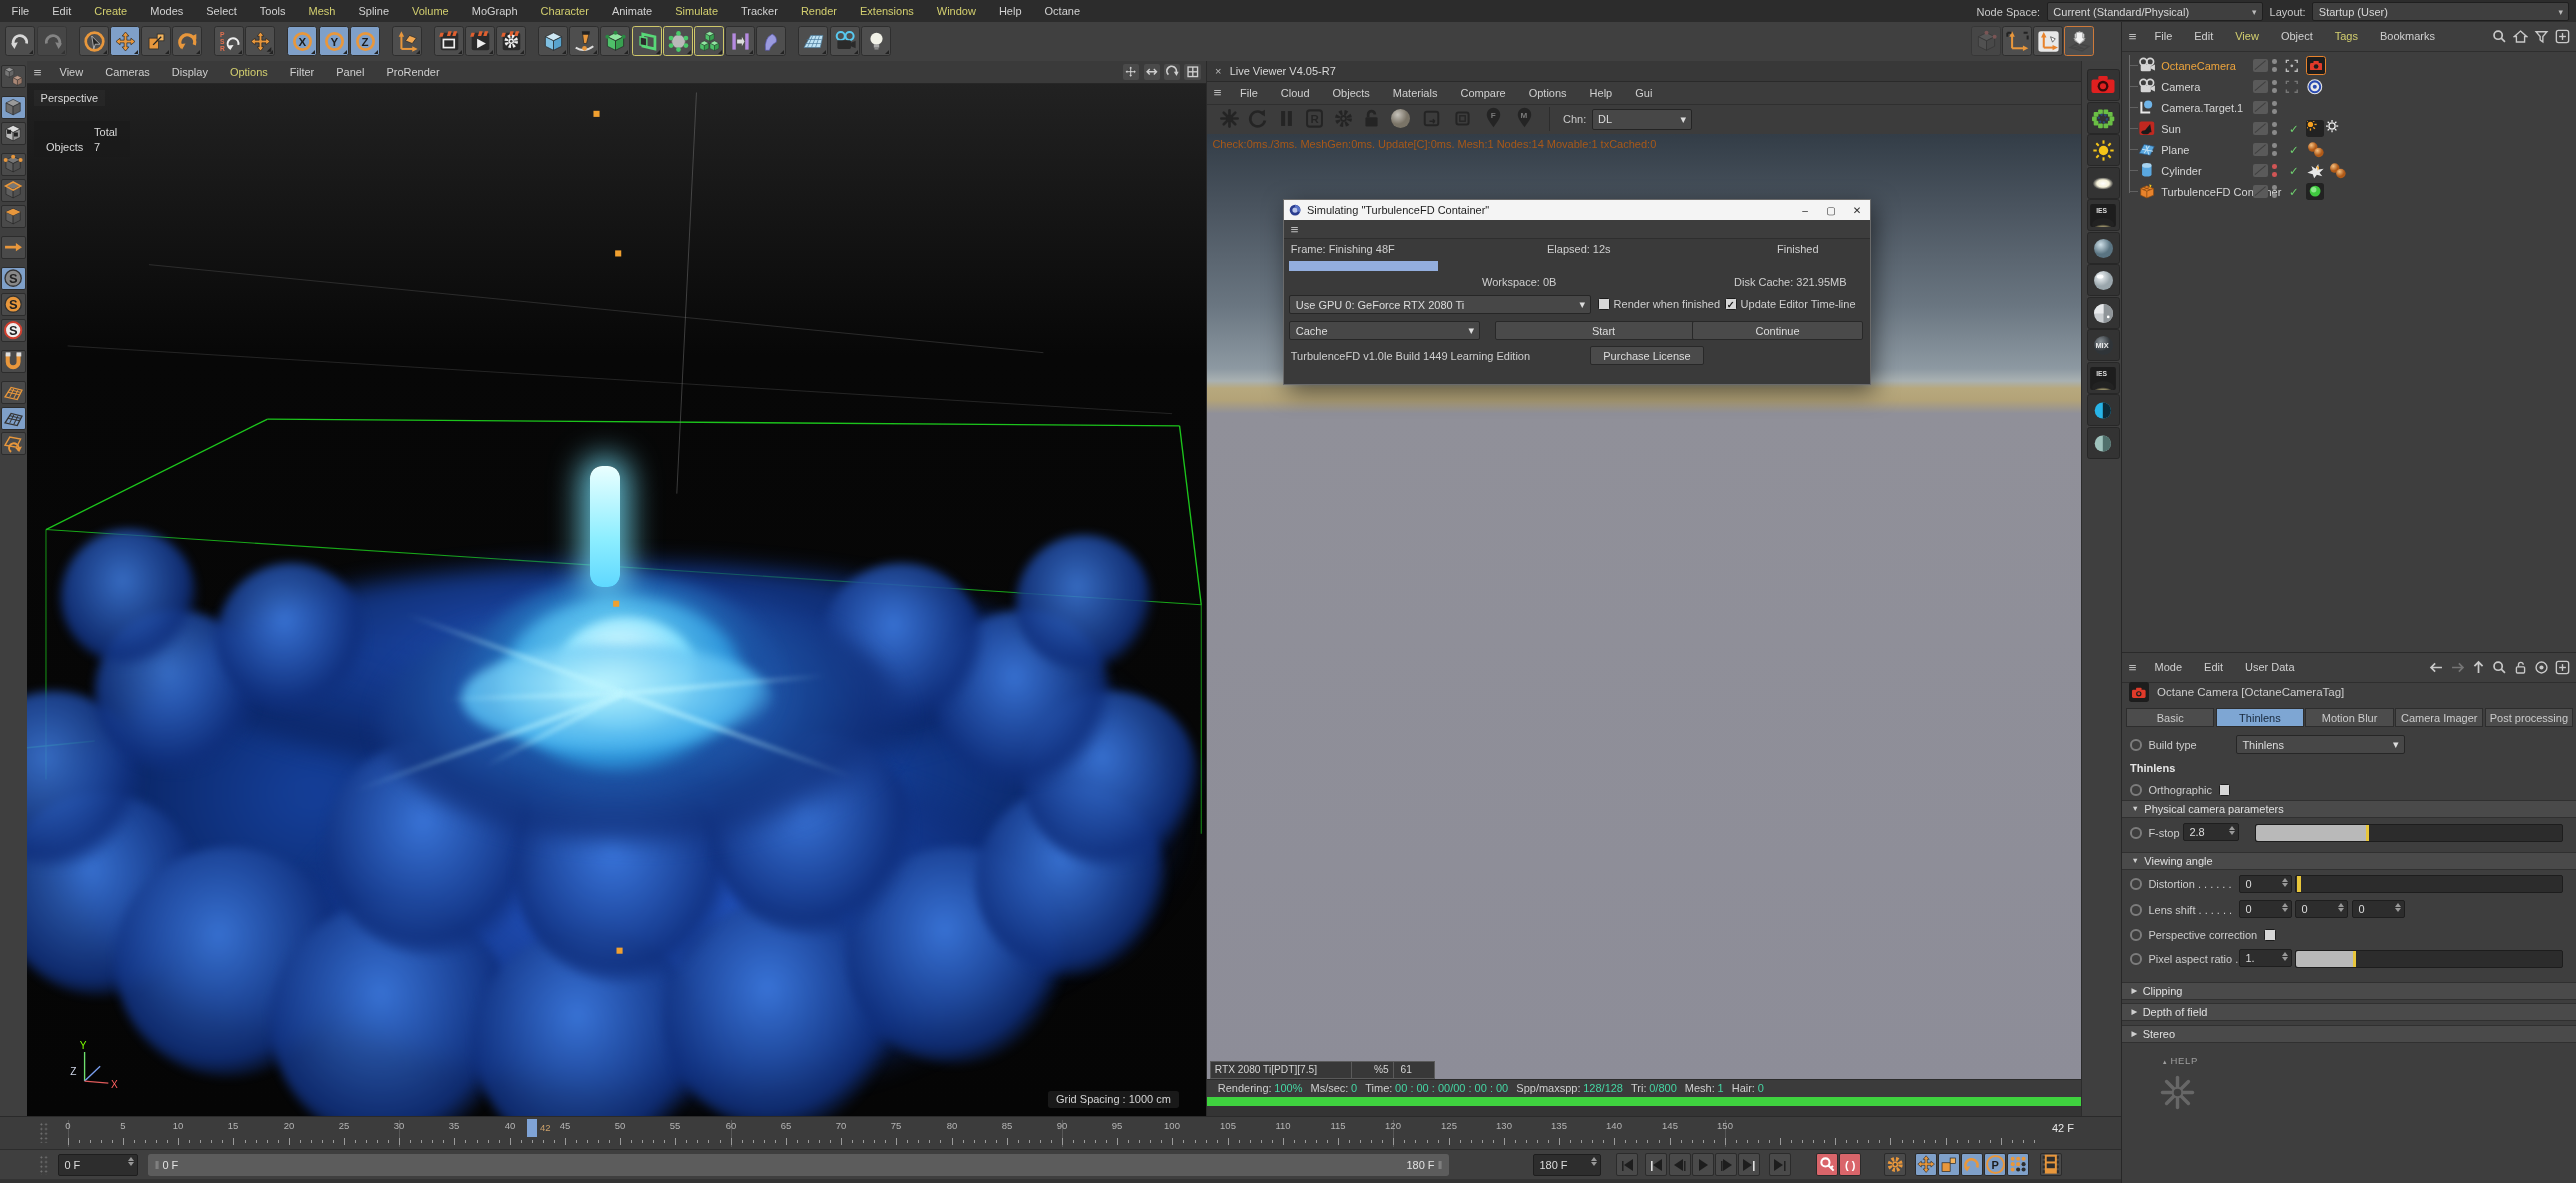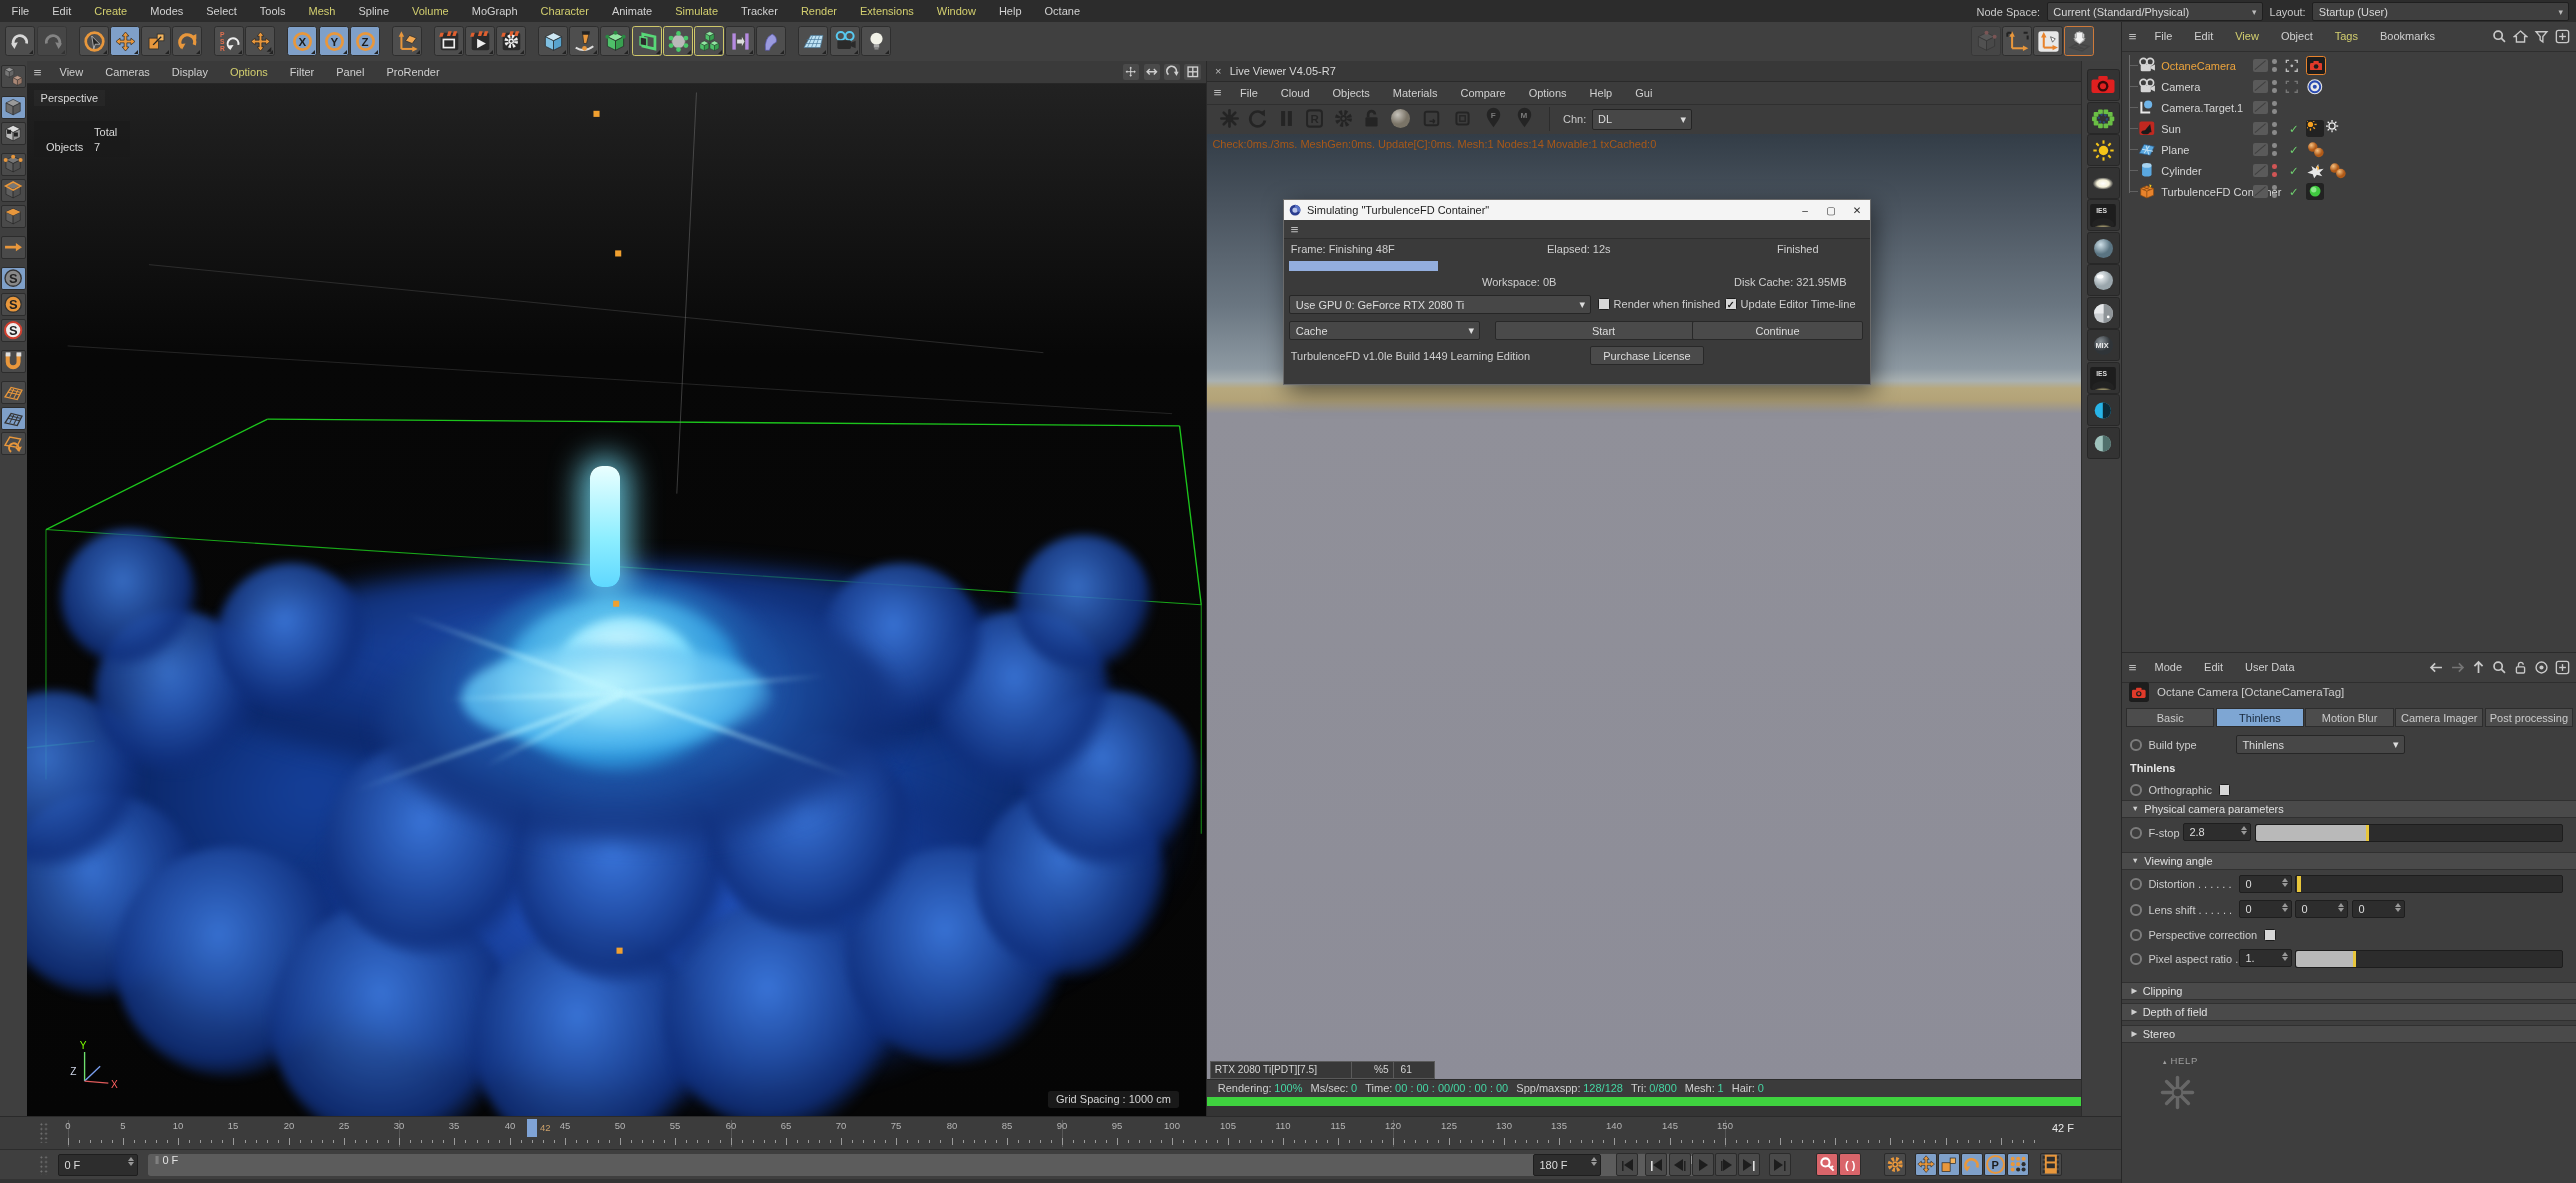--- a/index.html
+++ b/index.html
@@ -119,22 +119,22 @@
   .tick-num{position:absolute;top:3.4px;font-size:9.5px;color:#b5b5b5;transform:translateX(-50%);}
   .tick{position:absolute;top:23px;width:0.7px;height:3.4px;background:#9a9a9a;}
   .tick.maj{height:6.8px;top:21px;}
   .tick.sec{top:2.7px;height:27px;background:#585858;}
   #playhead{position:absolute;top:2px;width:10.2px;height:17.6px;background:#7fa3d6;}
   #playhead-label{position:absolute;top:4.7px;font-size:9.5px;color:#caa06a;}
   #cur-frame{position:absolute;right:47px;top:5.4px;color:#e8e8e8;}
   .grip{position:absolute;left:39px;top:5.4px;width:9.5px;height:20.3px;
         background-image:radial-gradient(#777 0.8px,transparent 1.1px);background-size:4.7px 4.7px;}
   #tl-controls{left:0;top:1149px;width:2121px;height:30px;background:#3f3f3f;border-top:0.7px solid #2c2c2c;}
-  #range-track{position:absolute;left:148px;top:4.1px;width:1564px;height:22px;background:#5c5c5c;border-radius:2.7px;
-               display:flex;align-items:flex-start;justify-content:space-between;padding:0 6.8px;color:#e2e2e2;box-sizing:border-box;}
+  #range-track{position:absolute;left:148px;top:4.1px;width:1301px;height:22px;background:#5c5c5c;border-radius:2.7px;
+               display:flex;align-items:center;justify-content:space-between;padding:0 6.8px;color:#e2e2e2;box-sizing:border-box;}
   .tbtn{position:absolute;top:3.4px;width:22.4px;height:22.4px;background:#4a4a4a;border:0.7px solid #2b2b2b;border-radius:2px;
         display:flex;align-items:center;justify-content:center;color:#1d1d1d;box-sizing:border-box;}
   .tbtn.sel{background:#7fa0c9;}
   .tbtn .tri-r{width:0;height:0;border-top:6.1px solid transparent;border-bottom:6.1px solid transparent;border-left:9.5px solid #1d1d1d;}
   .tbtn.red{background:#d9656a;border-radius:2px;}
   #tl-strip{left:0;top:1179px;width:2121px;height:4.1px;background:#333;}
   
   #tfd{left:1283px;top:199px;width:586px;height:184px;background:#3a3a3a;border:0.7px solid #6a6a6a;z-index:50;
        box-shadow:4.1px 6.8px 23px rgba(0,0,0,.55);}
   #tfd-titlebar{position:absolute;left:0;top:0;width:100%;height:20.3px;background:#f4f4f4;display:flex;align-items:center;color:#1c1c1c;}
@@ -1327,21 +1327,21 @@
 
     <div class="sect" style="top:778px;">
       <span class="tri">▼</span>
       <span>Physical camera parameters</span>
     </div>
 
     <div class="arow" style="top:800px;height:22px;">
       <span class="bullet"></span>
       <span class="alabel">F-stop</span>
     </div>
-    <div class="stepper" style="left:61px;top:801px;width:68px;">
+    <div class="stepper" style="left:61px;top:801px;width:56px;">
       <span>2.8</span>
         <span class="ud">
           <i class="u"></i>
           <i class="d"></i>
         </span>
     </div>
     <div class="slider" style="left:133px;top:802px;width:306px;">
       <div class="fill" style="width:110px;"></div>
         <div class="thumb" style="left:110px;"></div>
     </div>

